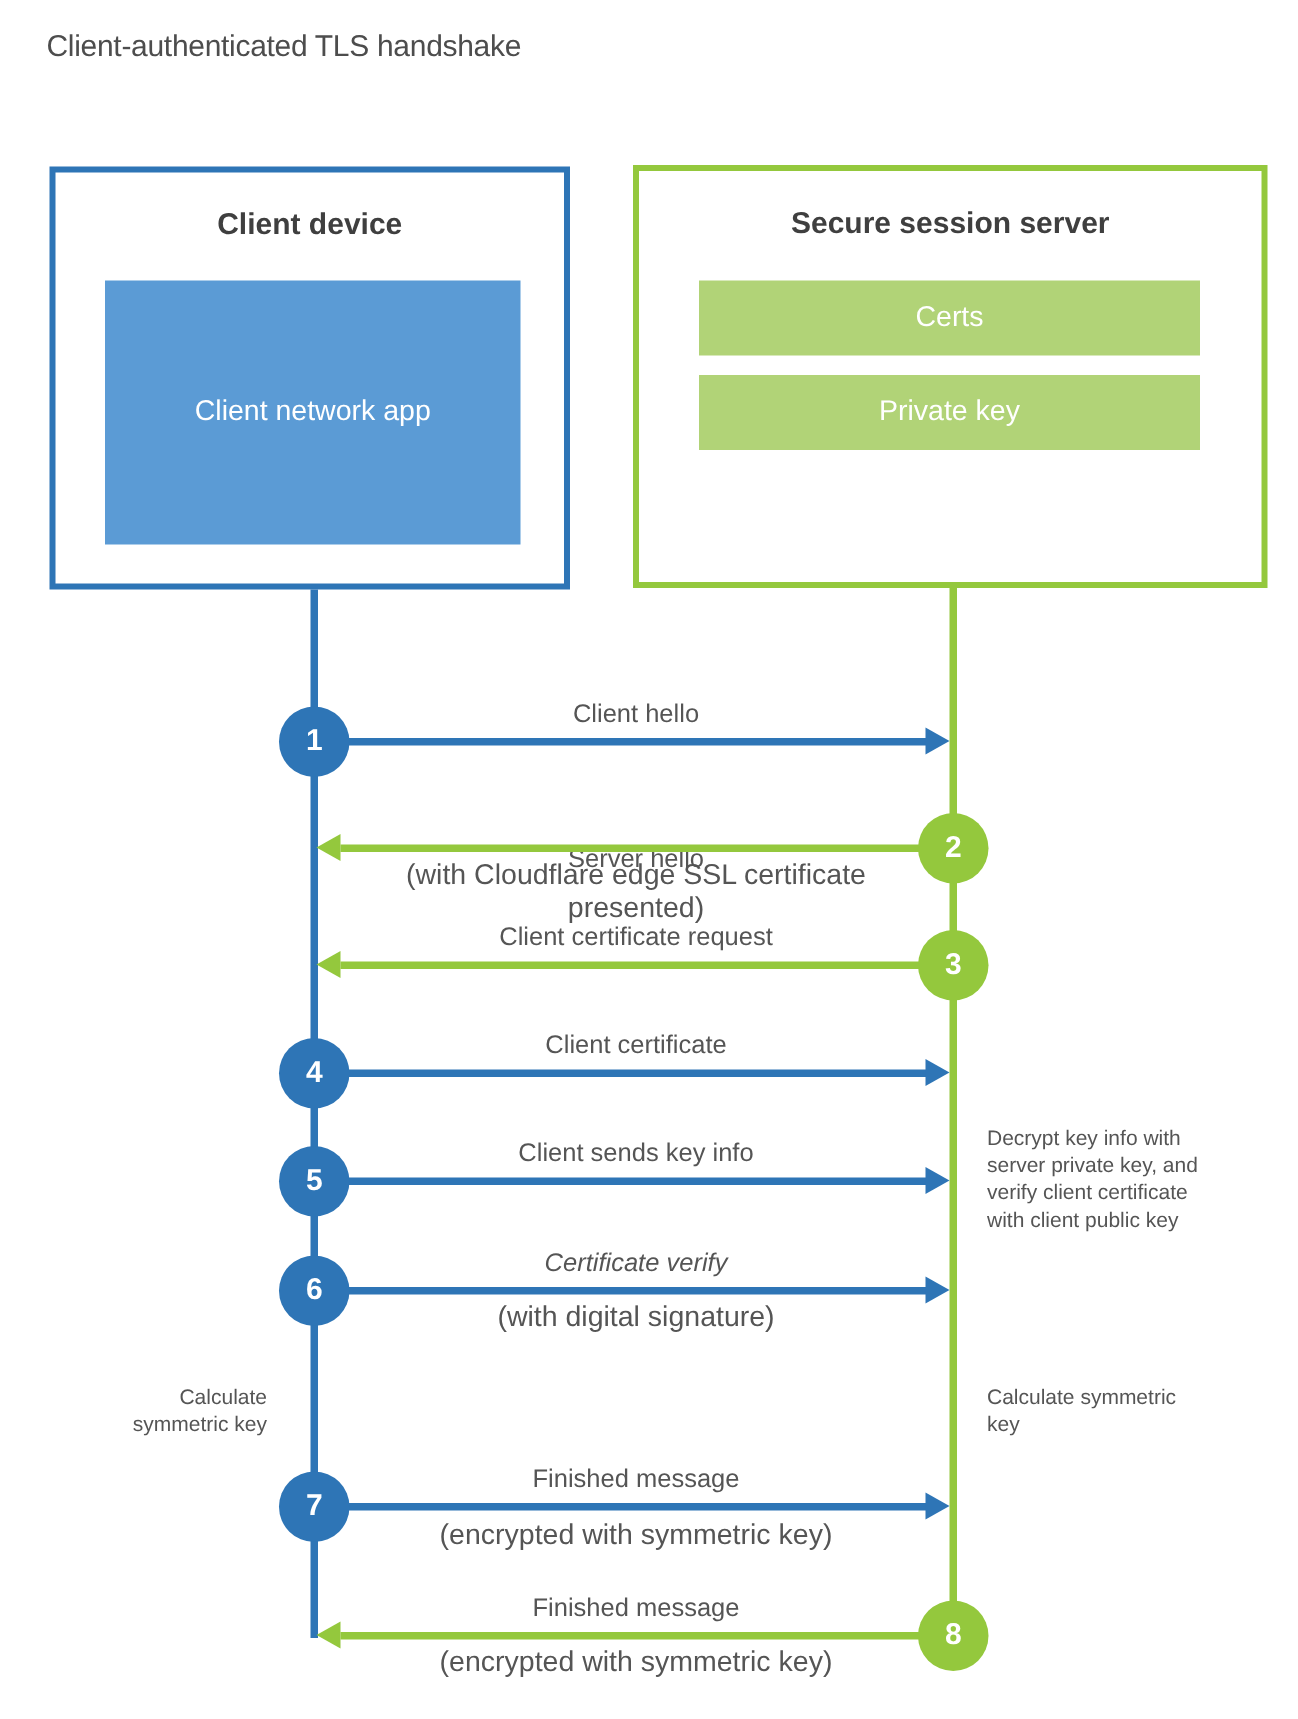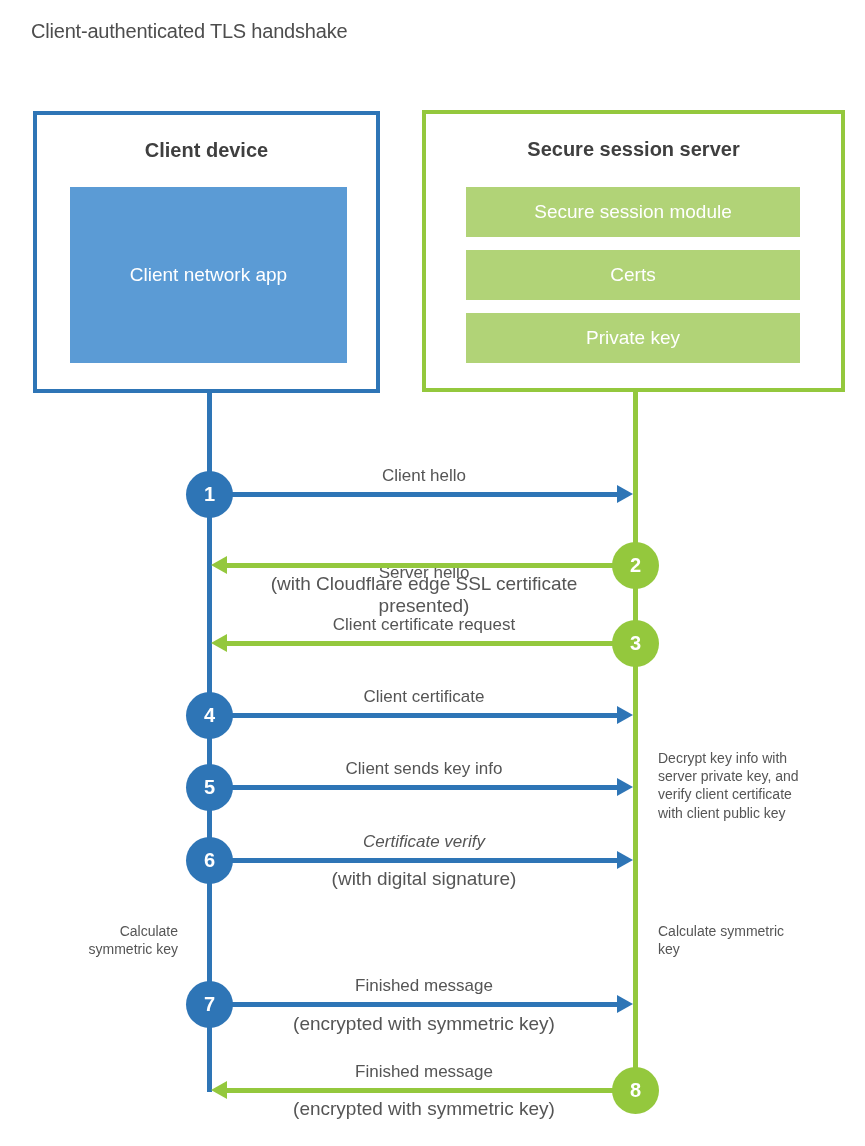--- a/index.html
+++ b/index.html
@@ -122,21 +122,20 @@
   <div class="device-box client-box">
     <div class="box-heading">Client device</div>
     <div class="client-app">
       <span>Client network app</span>
     </div>
   </div>
 
   <div class="device-box server-box">
     <div class="box-heading">Secure session server</div>
     <div class="server-modules">
-      <div class="server-bar">Secure session module</div>
       <div class="server-bar">Certs</div>
       <div class="server-bar">Private key</div>
     </div>
   </div>
 
   <div class="lifeline blue"></div>
   <div class="lifeline green"></div>
 
   <div class="alabel" style="top:466px;">Client hello</div>
   <div class="aline blue" style="top:492px;"></div>

